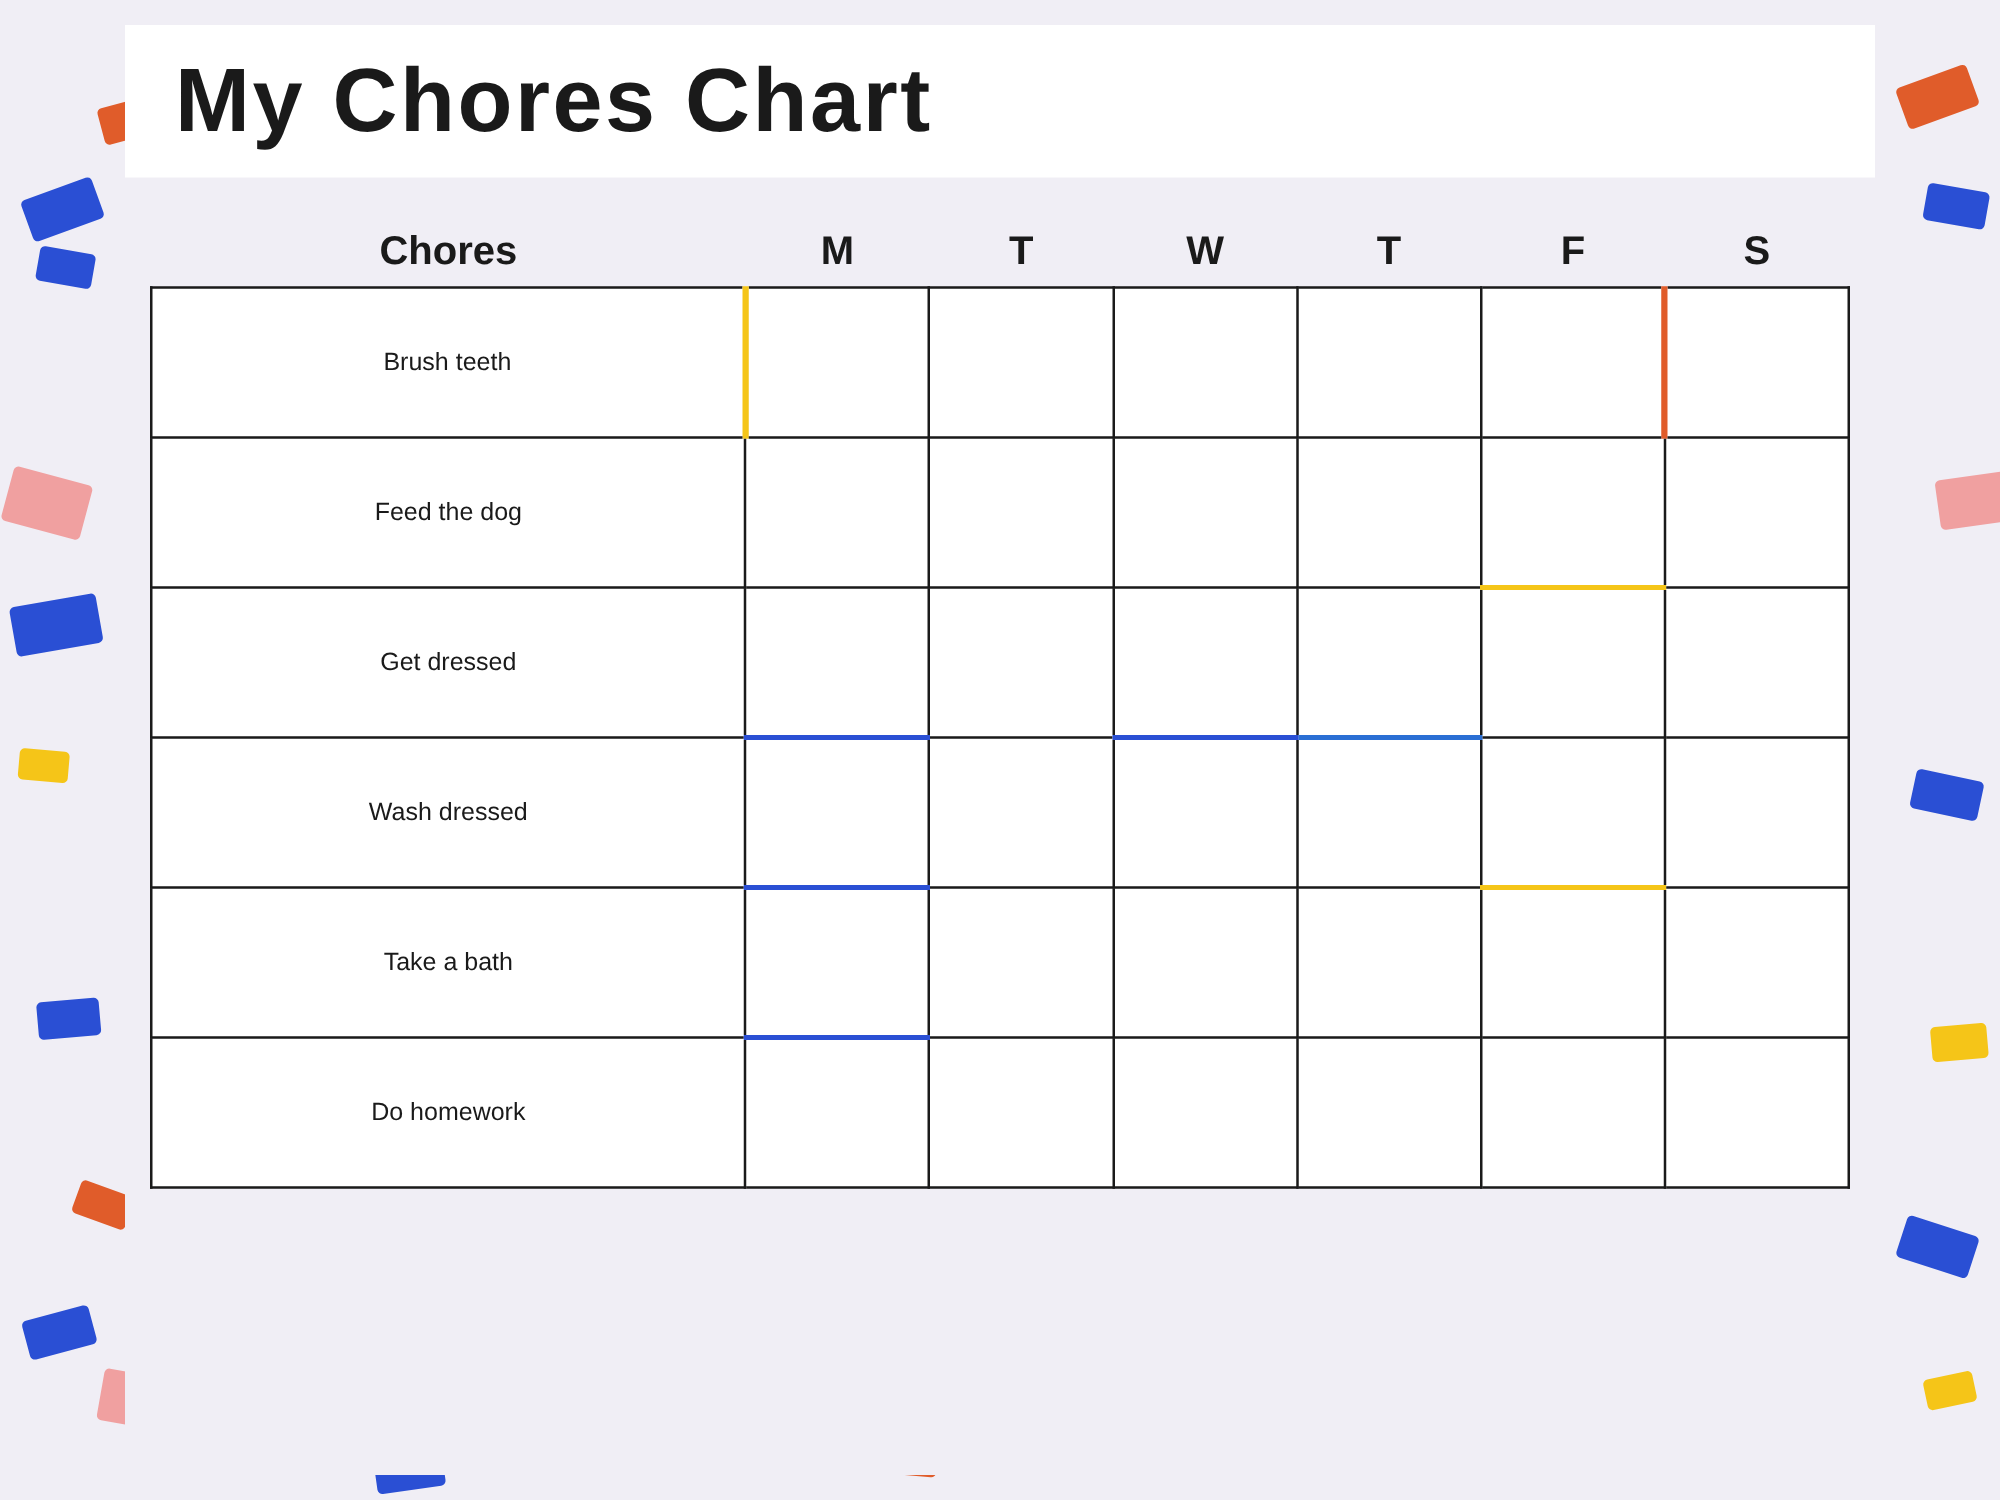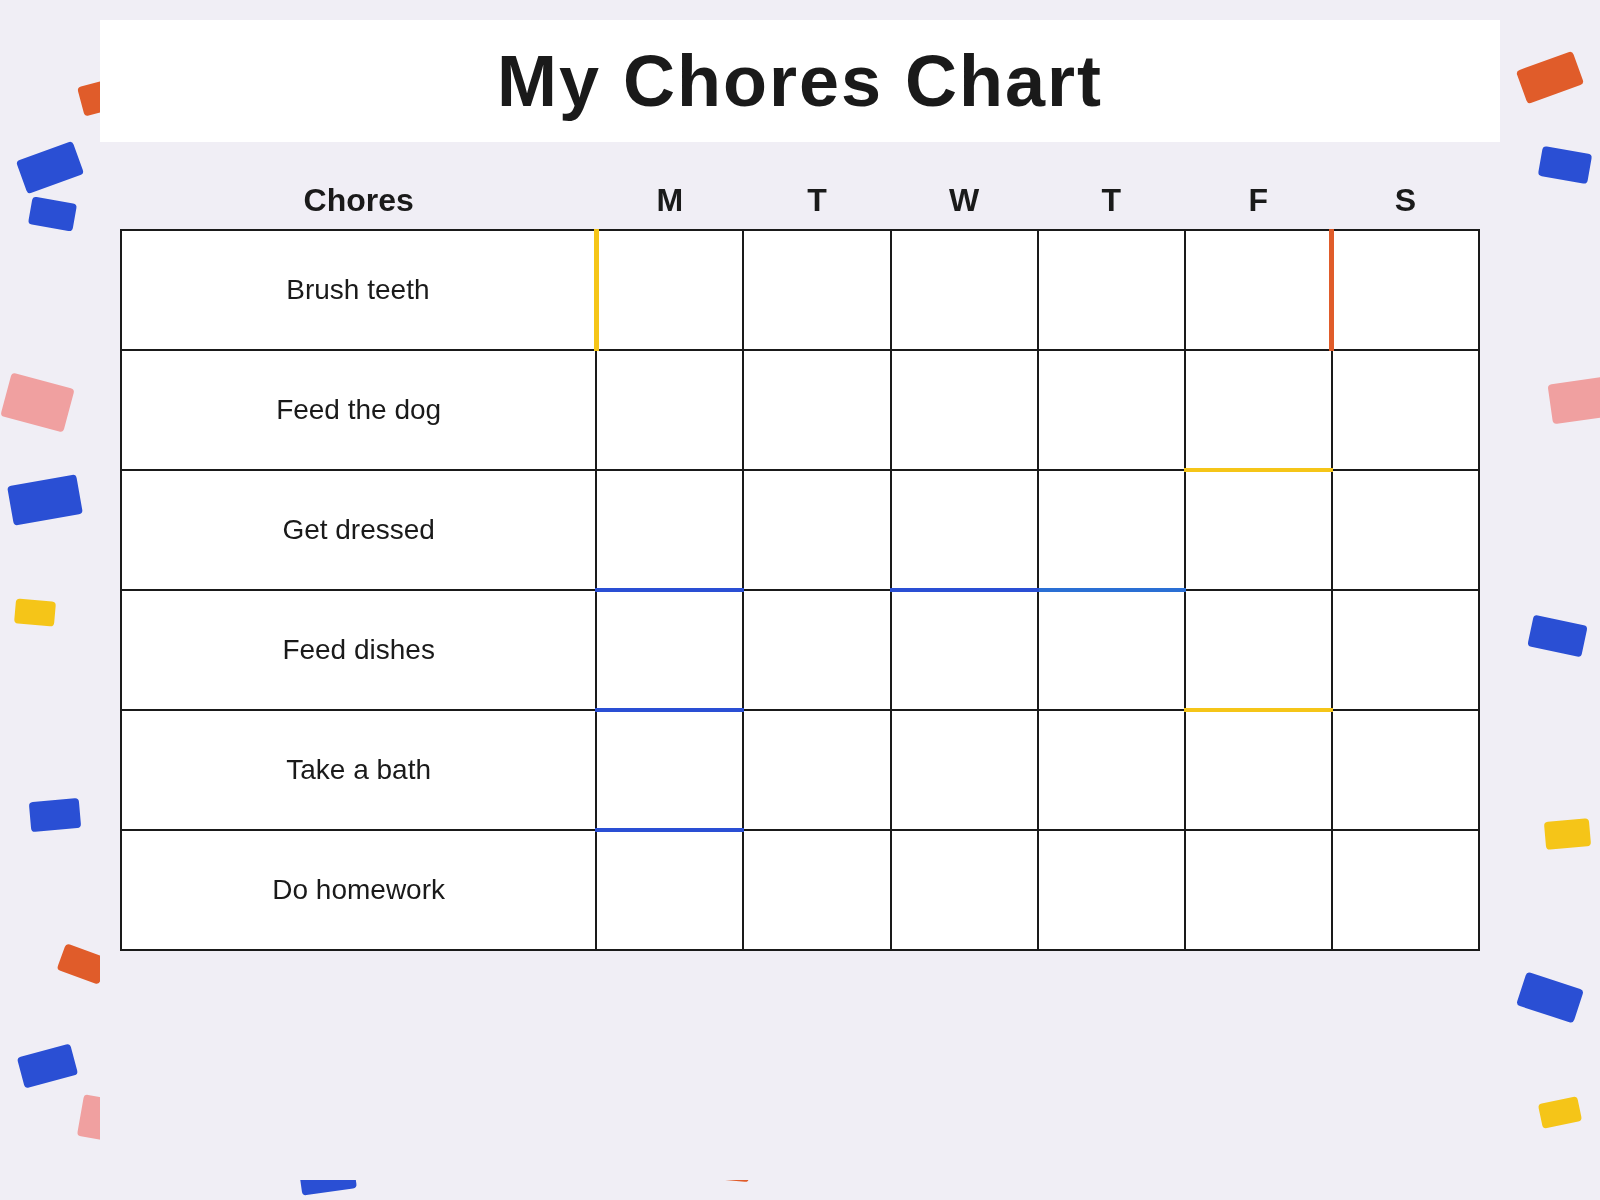--- a/index.html
+++ b/index.html
@@ -23,21 +23,21 @@
       position: absolute;
       top: 20px;
       left: 100px;
       right: 100px;
       bottom: 20px;
       background: #f0eef5;
     }
 
     .title-box {
       background: white;
-      text-align: center;
+      text-align: left;
       padding: 20px 40px;
       margin-bottom: 30px;
     }
 
     .title-text {
       font-size: 72px;
       font-weight: 900;
       font-family: 'Arial Black', 'Arial', sans-serif;
       color: #1a1a1a;
       letter-spacing: 2px;
@@ -62,21 +62,21 @@
     }
 
     .header-row th.chores-header {
       width: 35%;
     }
 
     .chore-cell {
       border: 2px solid #1a1a1a;
       background: white;
       text-align: center;
-      font-size: 28px;
+      font-size: 20px;
       font-family: 'Arial', sans-serif;
       color: #1a1a1a;
       padding: 20px 10px;
       height: 120px;
       width: 35%;
     }
 
     .check-cell {
       border: 2px solid #1a1a1a;
       background: white;
@@ -149,21 +149,21 @@
           <tr>
             <td class="chore-cell">Get dressed</td>
             <td class="check-cell" style="border-bottom: 4px solid rgb(42, 79, 212);"></td>
             <td class="check-cell"></td>
             <td class="check-cell" style="border-bottom: 4px solid rgb(42, 79, 212);"></td>
             <td class="check-cell" style="border-bottom: 4px solid rgb(42, 111, 212);"></td>
             <td class="check-cell"></td>
             <td class="check-cell"></td>
           </tr>
           <tr>
-            <td class="chore-cell">Feed dishes</td>
+            <td class="chore-cell">Wash dressed</td>
             <td class="check-cell" style="border-bottom: 4px solid rgb(42, 79, 212);"></td>
             <td class="check-cell"></td>
             <td class="check-cell"></td>
             <td class="check-cell"></td>
             <td class="check-cell" style="border-bottom: 4px solid rgb(245, 197, 24);"></td>
             <td class="check-cell"></td>
           </tr>
           <tr>
             <td class="chore-cell">Take a bath</td>
             <td class="check-cell" style="border-bottom: 4px solid rgb(42, 79, 212);"></td>

